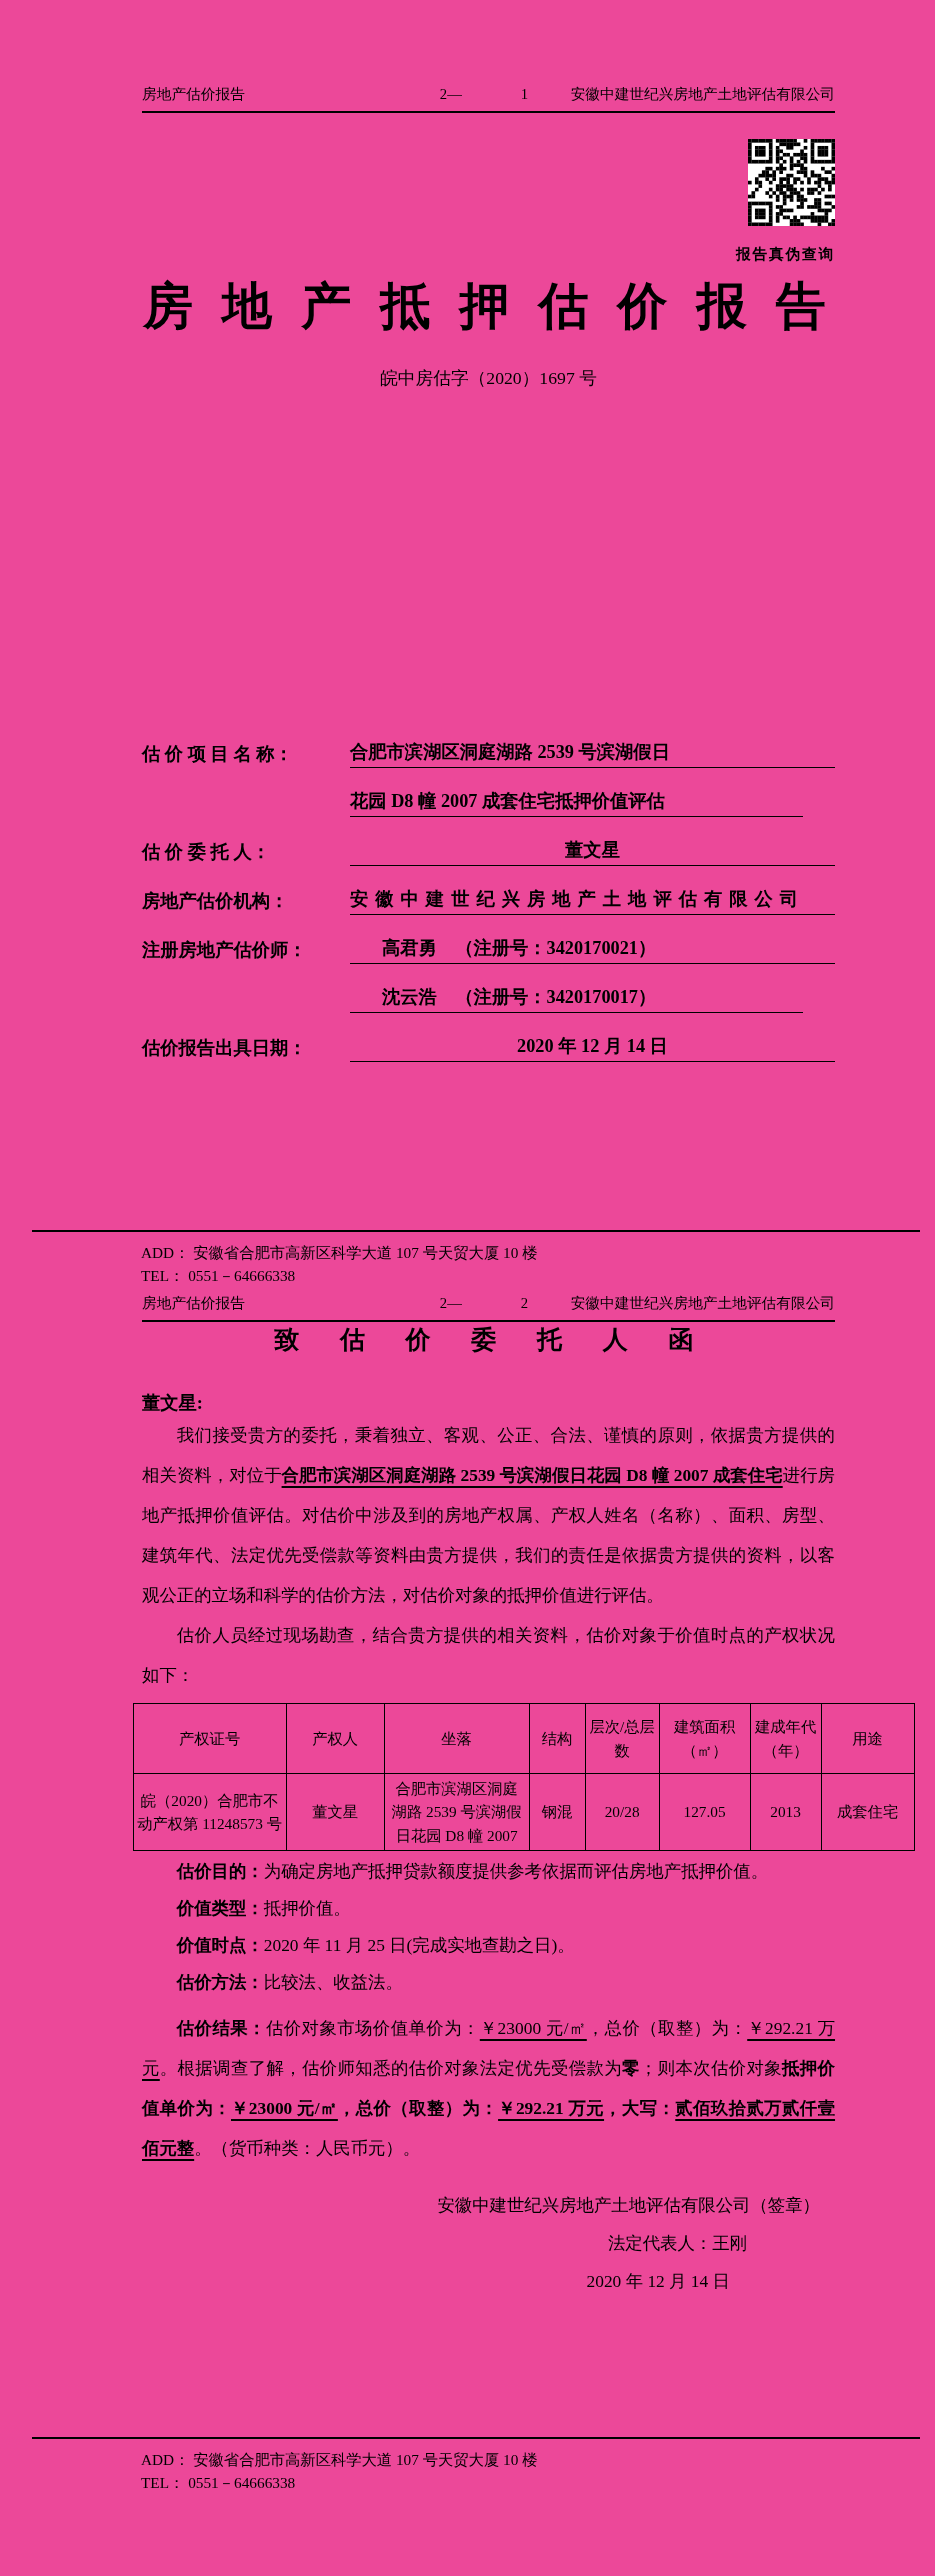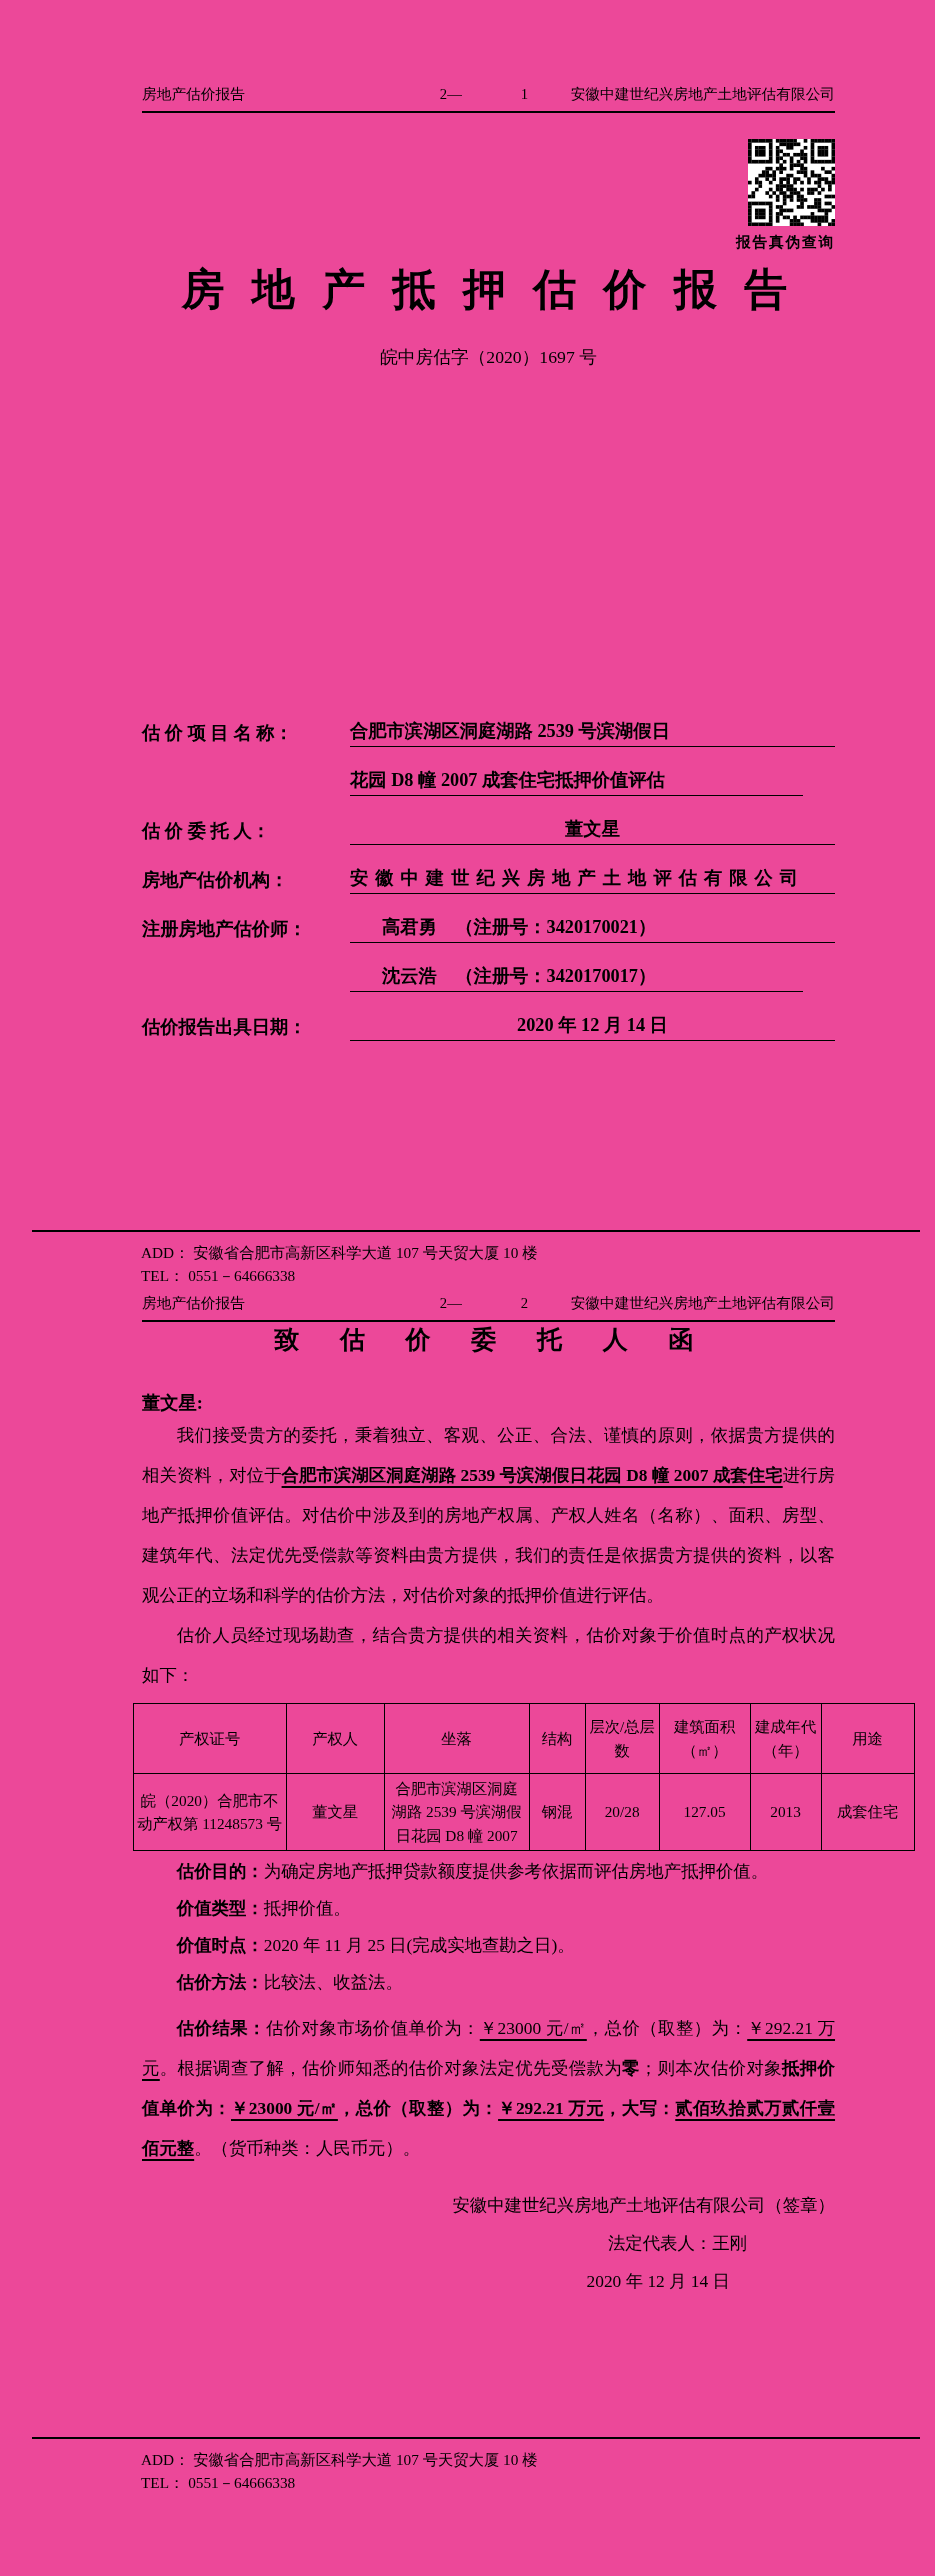--- a/index.html
+++ b/index.html
@@ -20,28 +20,28 @@
     border-bottom:2.4px solid #000;
     padding-bottom:7px;
   }
   .p1 .doc-header { padding-top:86px; }
   .p2 .doc-header { padding-top:9.4px; }
   .hdr-mid  { margin-left:195px; }
   .hdr-page { margin-left:59px; }
   .hdr-co   { margin-left:auto; }
 
   
-  .qr-wrap { margin-top:26px; display:flex; flex-direction:column; align-items:flex-end; }
+  .qr-wrap { margin-top:26px; display:flex; flex-direction:column; align-items:flex-end;gap:12px; }
   .qr-box  { width:87px; height:87px; }
   .qr-caption { font-weight:bold; font-size:14.7px; letter-spacing:1.8px; margin-top:7px; }
 
   
   .main-title {
     margin:9.4px 0 0 0; text-align:center;
-    font-size:43px; font-weight:bold; letter-spacing:8.3px; white-space:pre;
+    font-size:50px; font-weight:bold; letter-spacing:8.3px; white-space:pre;
   }
   .doc-no { margin-top:26px; text-align:center; font-size:17.7px; white-space:pre; }
 
   
   .fields { margin-top:339px; }
   .field-row { display:flex; align-items:center; height:49px; }
   .field-label { width:208px; flex:0 0 208px; font-size:18.3px; font-weight:bold; white-space:pre; }
   .field-value {
     flex:1 1 auto; font-size:18.3px; font-weight:bold;
     border-bottom:1.8px solid #000; padding-bottom:3.5px; white-space:nowrap;
@@ -78,21 +78,21 @@
   }
   table.prop tr.hd  { height:70px; }
   table.prop tr.dt  { height:75px; }
 
   .kv-line { font-size:17.4px; line-height:37px; text-indent:2em; white-space:nowrap; }
   .kv-block { margin-top:2.4px; }
   .result-para, .tip-para { margin-top:7px; }
 
   
   .sig { margin-top:17.7px; font-size:17.4px; line-height:38px; text-align:right; }
-  .sig-line-1 { margin-right:0; }
+  .sig-line-1 { margin-right:15px; }
   .sig-line-2 { margin-right:88px; }
   .sig-line-3 { margin-right:105px; }
 </style>
 </head>
 <body>
 
 <div class="page page-1 p1">
   <div class="content">
     <div class="doc-header">
       <span>房地产估价报告</span>

